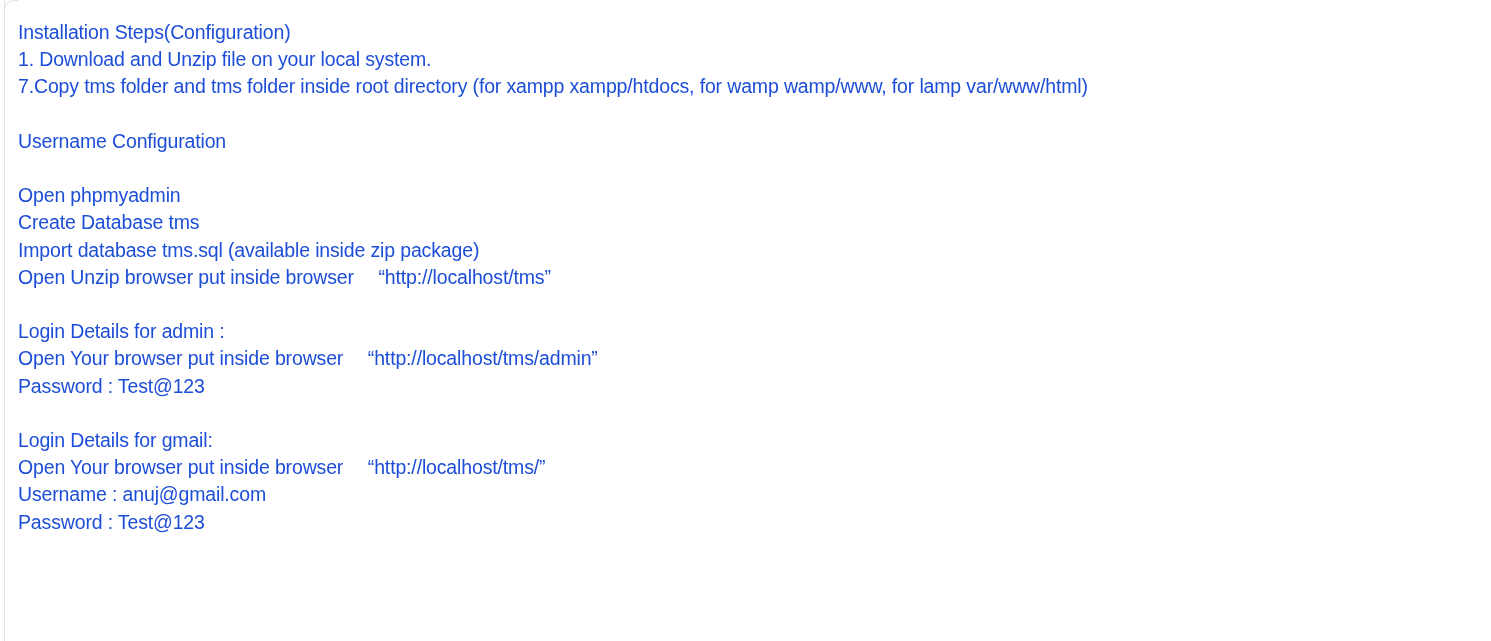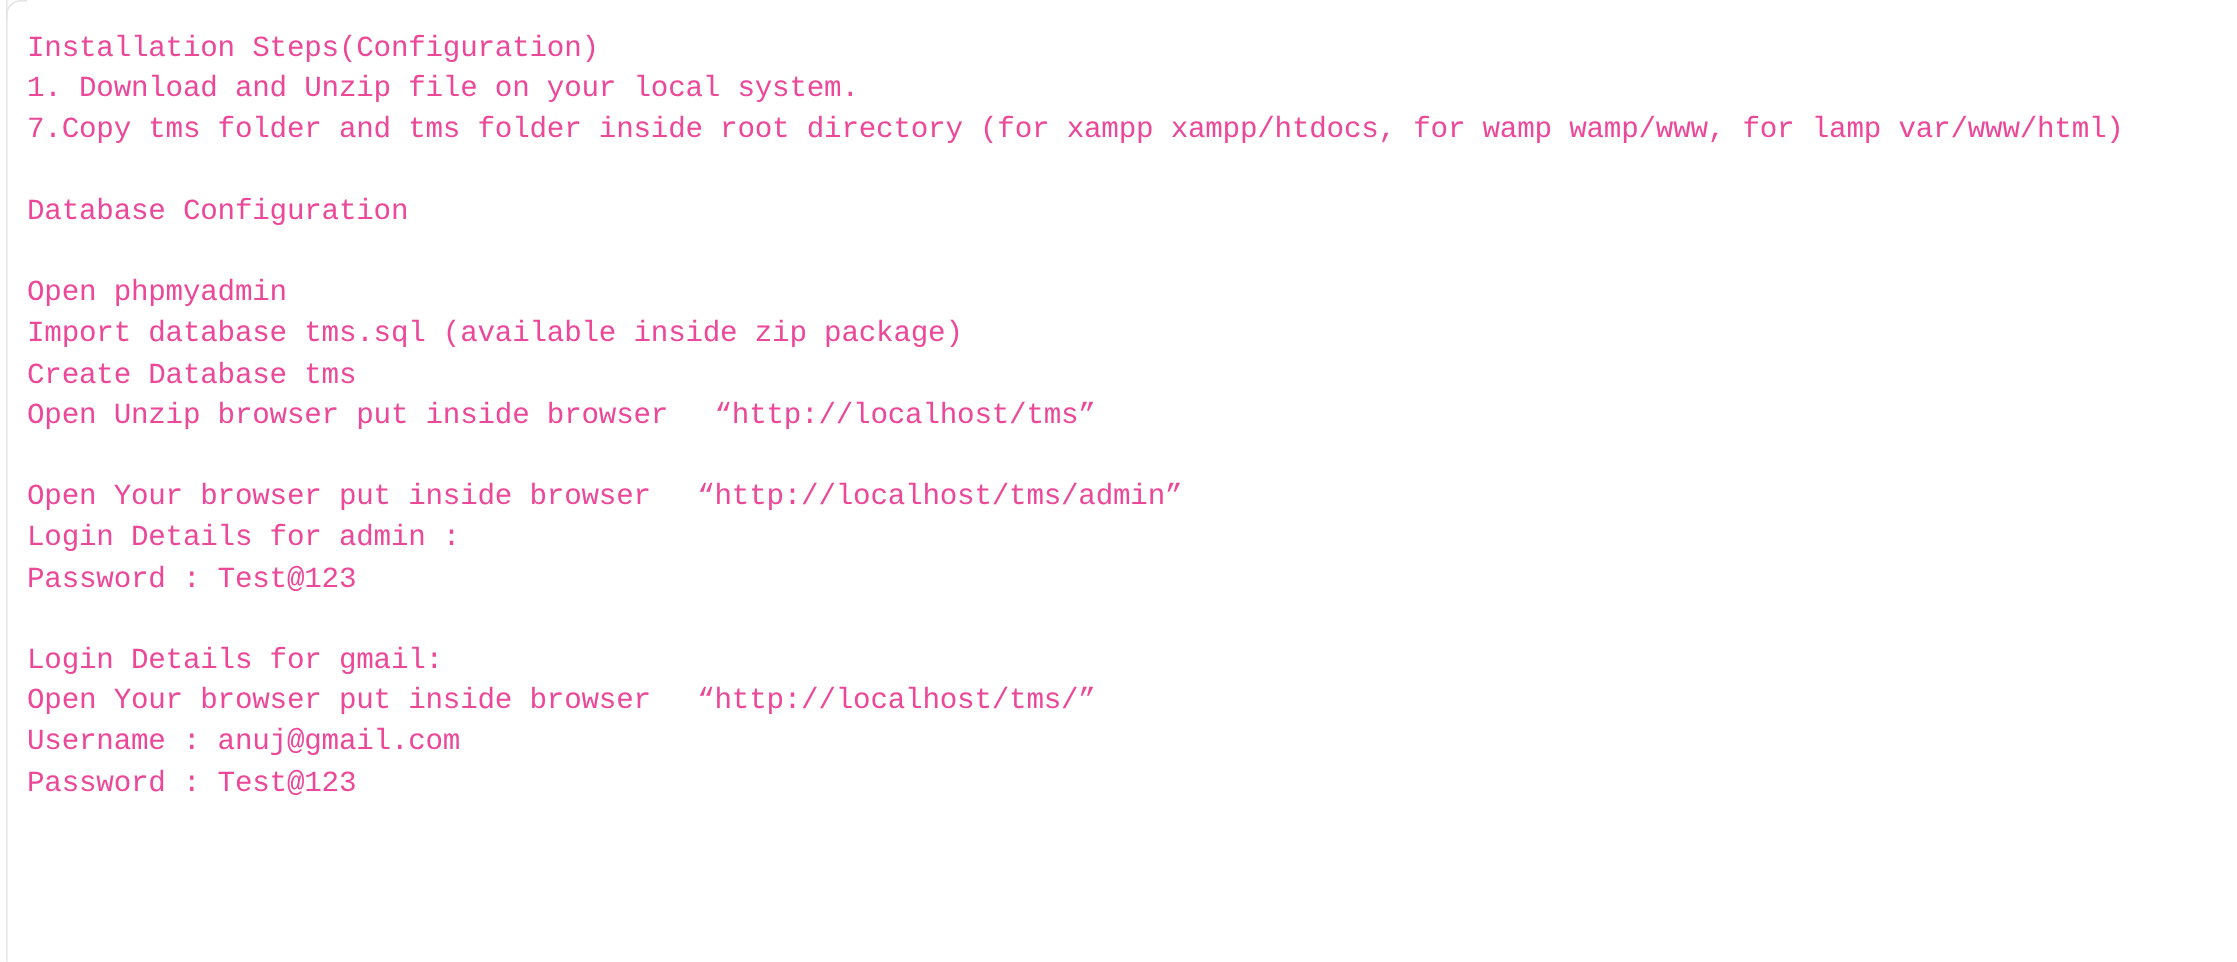--- a/index.html
+++ b/index.html
@@ -47,24 +47,24 @@
   }
 
   #text-body {
     position: absolute;
     left: 18px;
     top: 19px;
     width: 1473px;
   }
 
   .doc-line {
-    font-family: Liberation Mono, monospace;
+    font-family: Liberation Sans, sans-serif;
     font-size: 19.5px;
     line-height: 27.2px;
-    color: #ec4899;
+    color: #1d4ed8;
     white-space: pre;
     letter-spacing: -0.15px;
     -webkit-font-smoothing: antialiased;
   }
 
   .doc-line.blank {
     height: 27.2px;
   }
 </style>
 </head>
@@ -74,29 +74,29 @@
 
   <div id="left-rule"></div>
   <div id="corner-round"></div>
 
   <div id="text-body">
 
     <div class="doc-line">Installation Steps(Configuration)</div>
     <div class="doc-line">1. Download and Unzip file on your local system.</div>
     <div class="doc-line">7.Copy tms folder and tms folder inside root directory (for xampp xampp/htdocs, for wamp wamp/www, for lamp var/www/html)</div>
     <div class="doc-line blank"></div>
-    <div class="doc-line">Database Configuration</div>
+    <div class="doc-line">Username Configuration</div>
     <div class="doc-line blank"></div>
     <div class="doc-line">Open phpmyadmin</div>
+    <div class="doc-line">Create Database tms</div>
     <div class="doc-line">Import database tms.sql (available inside zip package)</div>
-    <div class="doc-line">Create Database tms</div>
     <div class="doc-line">Open Unzip browser put inside browser 　“http://localhost/tms”</div>
     <div class="doc-line blank"></div>
+    <div class="doc-line">Login Details for admin :</div>
     <div class="doc-line">Open Your browser put inside browser 　“http://localhost/tms/admin”</div>
-    <div class="doc-line">Login Details for admin :</div>
     <div class="doc-line">Password : Test@123</div>
     <div class="doc-line blank"></div>
     <div class="doc-line">Login Details for gmail:</div>
     <div class="doc-line">Open Your browser put inside browser 　“http://localhost/tms/”</div>
     <div class="doc-line">Username : anuj@gmail.com</div>
     <div class="doc-line">Password : Test@123</div>
 
   </div>
 </div>
 

